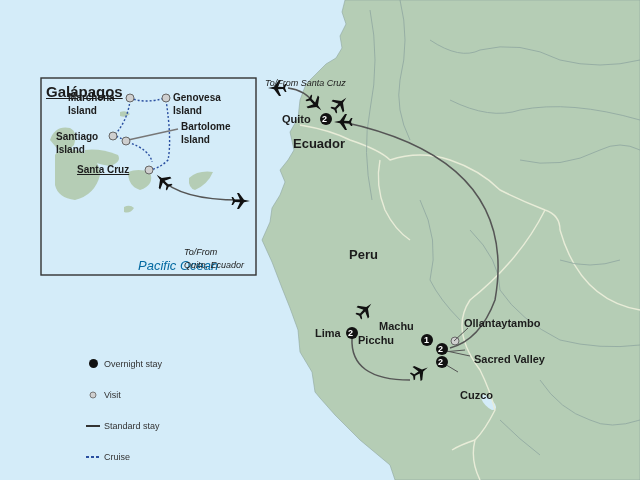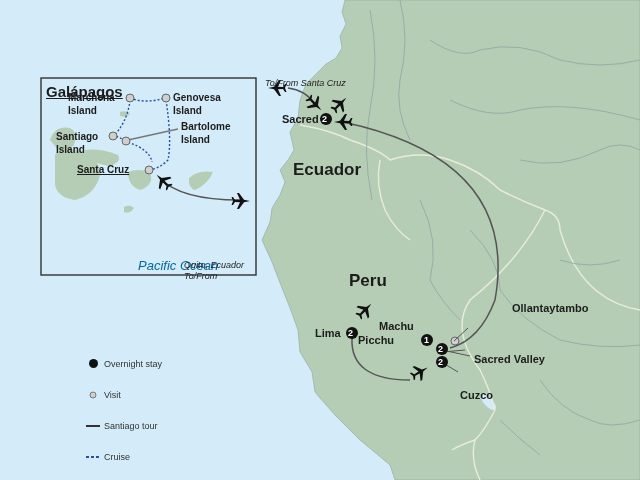--- a/index.html
+++ b/index.html
@@ -1,20 +1,20 @@
 <!DOCTYPE html>
 <html><head>
 <meta charset="utf-8">
 <style>
   html, body { margin:0; padding:0; }
   body { width:640px; height:480px; overflow:hidden; background:#d4ecf9; font-family:"Liberation Sans", sans-serif; }
   #map { position:relative; width:640px; height:480px; }
   svg.base { position:absolute; left:0; top:0; }
   .lbl { position:absolute; font-family:"Liberation Sans", sans-serif; font-weight:bold; color:#1c1c1c; font-size:11px; line-height:12px; white-space:nowrap; }
-  .big { font-size:17px; line-height:18px;margin-top:26px; }
+  .big { font-size:13px; line-height:18px; }
   .it { font-style:italic; font-weight:normal; font-size:9px; line-height:10px; color:#222; }
   .ocean { font-style:italic; font-weight:normal; font-size:13px; color:#0369a1; }
   .inset-title { font-size:15px; line-height:16px;text-decoration:underline; }
   .legend { position:absolute; left:86px; top:338px; font-size:9px; color:#333; }
   .legend-row { display:flex; align-items:center; height:11px;margin-top:20px; }
   .legend-sym { width:14px; display:flex; justify-content:center; align-items:center; margin-right:4px; }
 </style>
 </head>
 <body>
 
@@ -109,34 +109,34 @@
       <circle cx="442" cy="362" r="6" fill="#111"></circle>
     </g>
   </svg>
 
   <span class="lbl" style="left:322px;top:113px;color:#fff;font-size:9px;">2</span>
   <span class="lbl" style="left:348px;top:327px;color:#fff;font-size:9px;">2</span>
   <span class="lbl" style="left:424px;top:334px;color:#fff;font-size:9px;">1</span>
   <span class="lbl" style="left:438px;top:343px;color:#fff;font-size:9px;">2</span>
   <span class="lbl" style="left:438px;top:356px;color:#fff;font-size:9px;">2</span>
 
-  <span class="lbl" style="left:282px;top:113px;">Sacred</span>
+  <span class="lbl" style="left:282px;top:113px;">Quito</span>
   <span class="lbl" style="left:315px;top:327px;">Lima</span>
   <span class="lbl" style="left:379px;top:320px;">Machu</span>
   <span class="lbl" style="left:358px;top:334px;">Picchu</span>
   <span class="lbl" style="left:474px;top:353px;">Sacred Valley</span>
   <span class="lbl" style="left:460px;top:389px;">Cuzco</span>
-  <span class="lbl" style="left:464px;top:302px;margin-left:48px;">Ollantaytambo</span>
+  <span class="lbl" style="left:464px;top:317px;">Ollantaytambo</span>
 
   <span class="lbl big" style="left:293px;top:135px;">Ecuador</span>
   <span class="lbl big" style="left:349px;top:246px;">Peru</span>
   <span class="lbl ocean" style="left:138px;top:260px;">Pacific Ocean</span>
 
   <span class="lbl it" style="left:265px;top:78px;">To/From Santa Cruz</span>
-  <span class="lbl it" style="left:184px;top:247px;margin-top:24px;">To/From</span>
+  <span class="lbl it" style="left:184px;top:247px;">To/From</span>
   <span class="lbl it" style="left:184px;top:260px;">Quito, Ecuador</span>
 
   <span class="lbl inset-title" style="left:46px;top:84px;">Galápagos</span>
   <span class="lbl" style="left:68px;top:92px;font-size:10px;">Marchena</span>
   <span class="lbl" style="left:68px;top:105px;font-size:10px;">Island</span>
   <span class="lbl" style="left:173px;top:92px;font-size:10px;">Genovesa</span>
   <span class="lbl" style="left:173px;top:105px;font-size:10px;">Island</span>
   <span class="lbl" style="left:56px;top:131px;font-size:10px;">Santiago</span>
   <span class="lbl" style="left:56px;top:144px;font-size:10px;">Island</span>
   <span class="lbl" style="left:181px;top:121px;font-size:10px;">Bartolome</span>
@@ -159,21 +159,21 @@
           </svg>
         </span>
       <span>Visit</span>
     </div>
     <div class="legend-row">
       <span class="legend-sym">
           <svg width="14" height="4">
             <line x1="0" y1="2" x2="14" y2="2" stroke="#333" stroke-width="2"></line>
           </svg>
         </span>
-      <span>Santiago tour</span>
+      <span>Standard stay</span>
     </div>
     <div class="legend-row">
       <span class="legend-sym">
           <svg width="14" height="4">
             <line x1="0" y1="2" x2="14" y2="2" stroke="#2a4fa0" stroke-width="2" stroke-dasharray="3,2"></line>
           </svg>
         </span>
       <span>Cruise</span>
     </div>
     <div class="legend-row">

